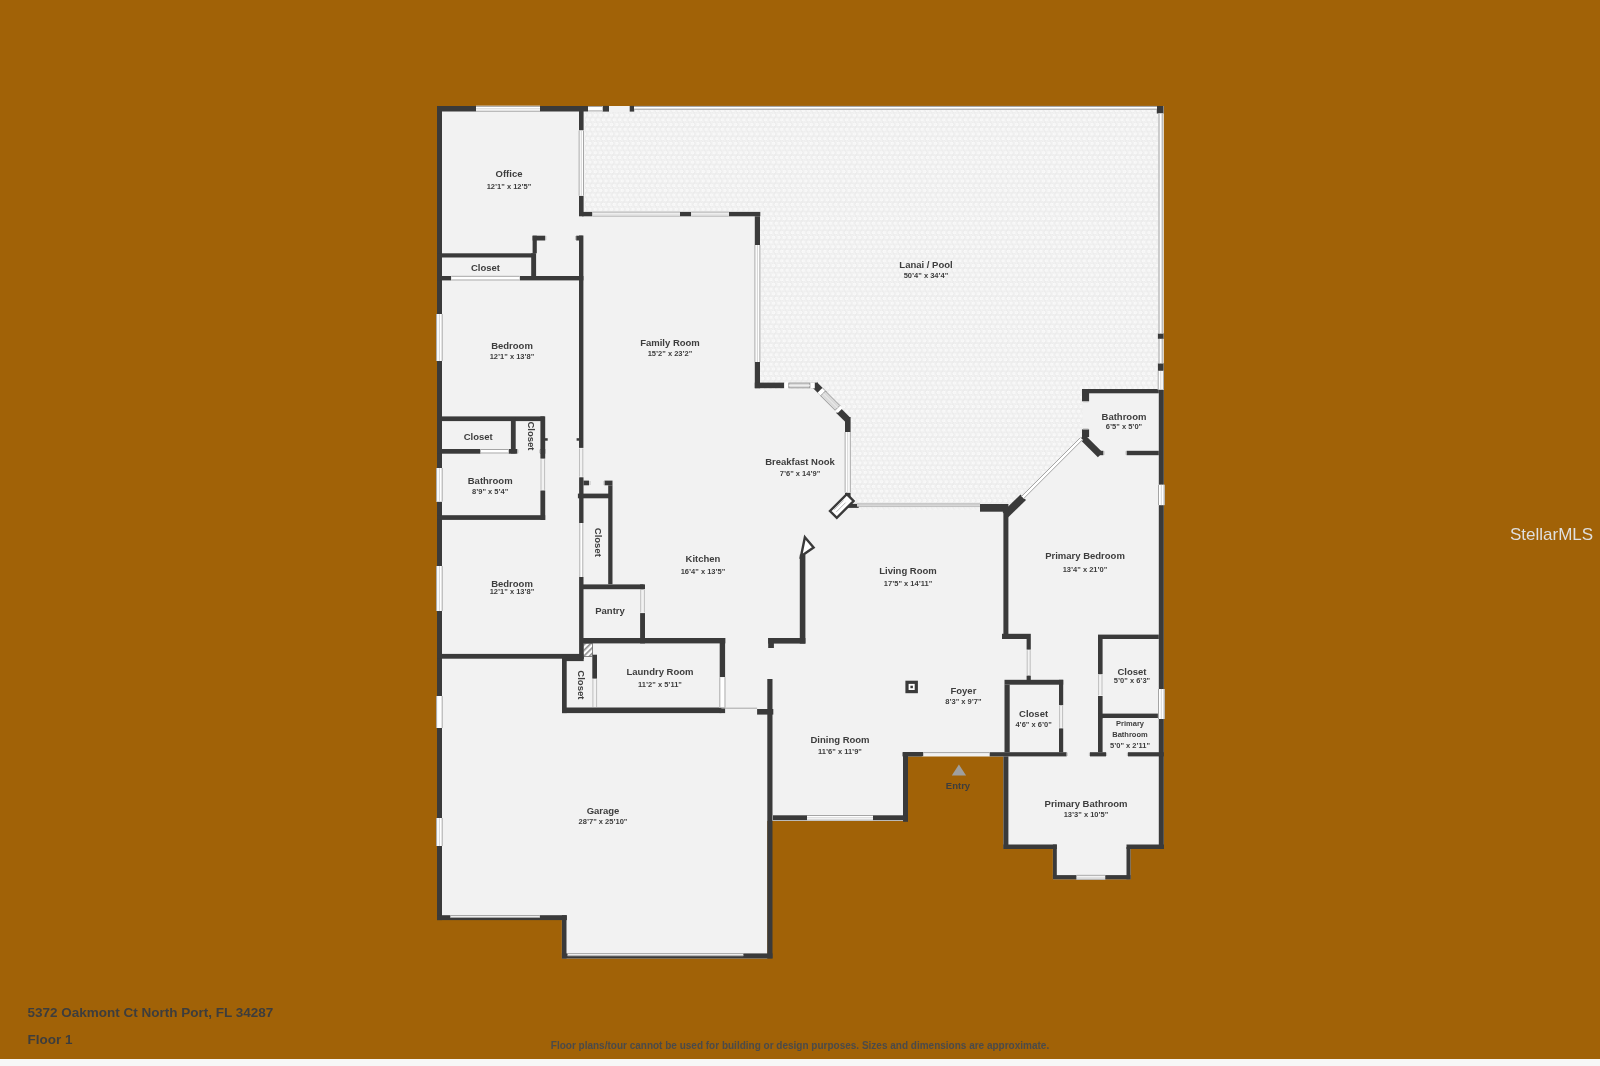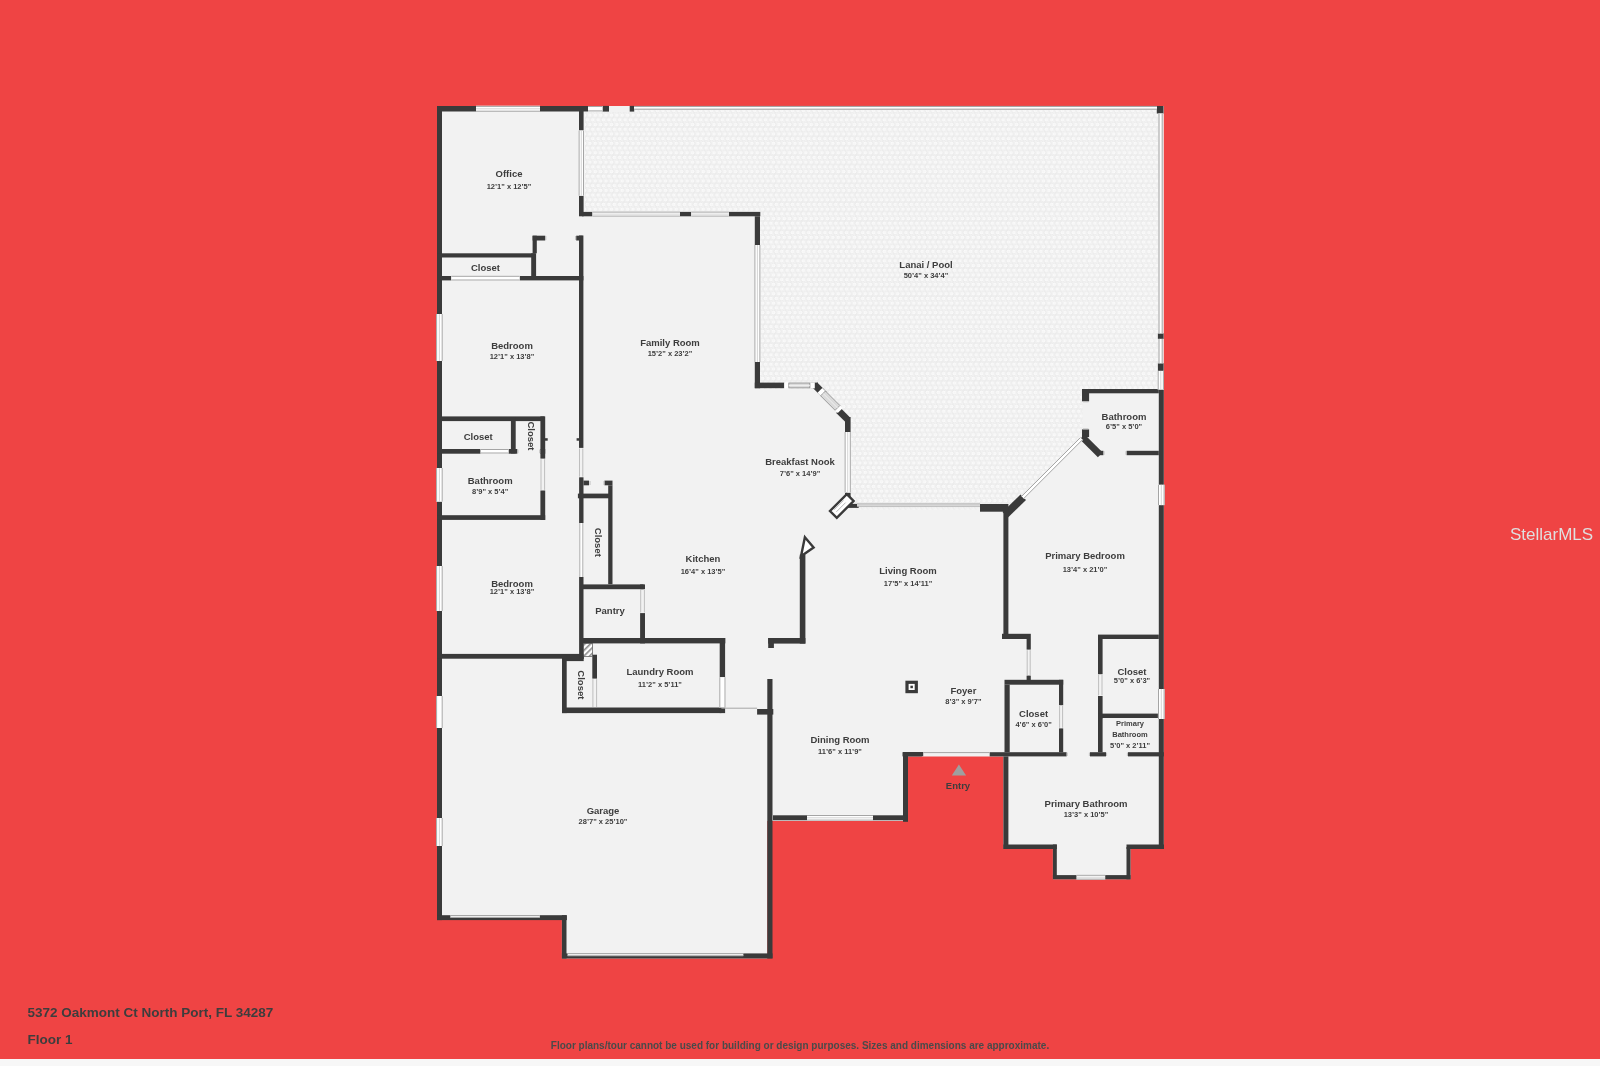--- a/index.html
+++ b/index.html
@@ -1,16 +1,16 @@
 <!DOCTYPE html>
 <html><head>
 <meta charset="utf-8">
 <style>
   html,body{margin:0;padding:0;background:#fff;}
-  .page{width:1600px;height:1066px;position:relative;background:#ef4444;overflow:hidden;}
+  .page{width:1600px;height:1066px;position:relative;background:#a16207;overflow:hidden;}
   svg{position:absolute;top:0;left:0;}
   text{font-family:"Liberation Sans",sans-serif;font-weight:bold;fill:#3d3d3d;}
   .rn{font-size:9.5px;}
   .rd{font-size:7.5px;}
 </style>
 </head>
 <body>
 <div class="page">
 <svg width="1600" height="1066" viewBox="0 0 1600 1066">
 <defs>

